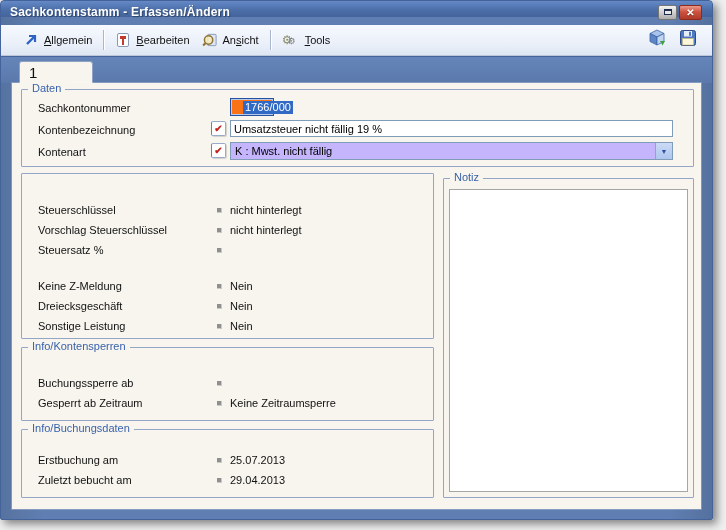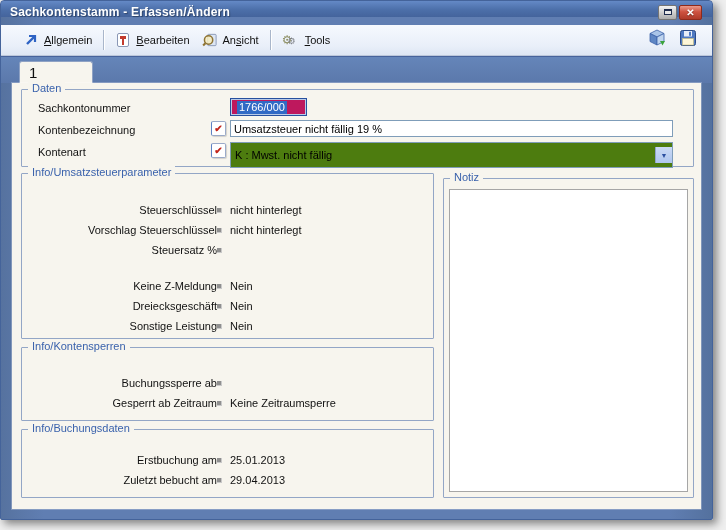--- a/index.html
+++ b/index.html
@@ -91,38 +91,38 @@
     border:1px solid #9AAAC9; border-left-color:#5E82C4; border-radius:2px;
     font-size:10px; line-height:13px; text-align:center; color:#C2251B; font-weight:bold;
     box-shadow:1px 1px 1px rgba(0,0,0,0.15);
   }
 
   .txt-input {
     position:absolute; height:17px; border:1px solid #7F9DB9; background:#FFFFFF;
     font-family:"Liberation Sans", sans-serif; font-size:11px; color:#000; padding:0 3px;
   }
   .num-wrap {
-    position:absolute; left:208px; top:8px; width:77px; height:18px;
-    border:1px solid #27509E; background:#be185d; box-shadow:inset 0 0 0 1px #B9CBE8;
-    display:flex; align-items:center; padding-left:6px;
+    position:absolute; left:208px; top:8px; width:44px; height:18px;
+    border:1px solid #27509E; background:#f97316; box-shadow:inset 0 0 0 1px #B9CBE8;
+    display:flex; align-items:center; padding-left:12px;
   }
   .num-sel { background:#316AC5; color:#FFFFFF; font-size:11px; padding:0 2px; line-height:13px; }
 
   .combo {
-    position:absolute; left:208px; top:52px; width:443px; height:26px;
-    border:1px solid #7F9DB9; background:#4d7c0f; display:flex; align-items:center;
+    position:absolute; left:208px; top:52px; width:443px; height:18px;
+    border:1px solid #7F9DB9; background:#c4b5fd; display:flex; align-items:center;
   }
   .combo-text { flex:1; font-size:11px; color:#000; padding-left:4px; }
   .combo-btn {
     width:17px; height:16px; background:linear-gradient(#CBDAF5,#AFC6EE);
     border-left:1px solid #8FA3CC; display:flex; align-items:center; justify-content:center;
     font-size:7px; color:#2B4FA0; cursor:default;
   }
 
-  .rows { position:absolute; left:0; top:0; width:100%;text-align:right; }
+  .rows { position:absolute; left:0; top:0; width:100%; }
   .irow { display:flex; align-items:center; height:20px; padding-left:16px; }
   .irow .lbl { width:179px; font-size:11px; color:#111; }
   .bullet {
     width:5px; height:5px; background:#8F8F8F; margin-right:8px; flex:none;
     box-shadow:inset -1px -1px 0 #C9C9C9;
   }
   .irow .val { font-size:11px; color:#111; }
   .gap { margin-top:16px; }
 
   .pad-ust  { padding-top:26px; }
@@ -228,21 +228,20 @@
       <span class="check-icon" style="left:189px; top:53px">✔</span>
       <div class="combo">
         <span class="combo-text">K : Mwst. nicht fällig</span>
         <span class="combo-btn">
             <span>▼</span>
           </span>
       </div>
     </div>
 
     <div class="group g-ust">
-      <span class="gtitle">Info/Umsatzsteuerparameter</span>
       <div class="rows pad-ust">
         <div class="irow">
           <span class="lbl">Steuerschlüssel</span>
           <span class="bullet"></span>
           <span class="val">nicht hinterlegt</span>
         </div>
         <div class="irow">
           <span class="lbl">Vorschlag Steuerschlüssel</span>
           <span class="bullet"></span>
           <span class="val">nicht hinterlegt</span>
@@ -285,21 +284,21 @@
         </div>
       </div>
     </div>
 
     <div class="group g-buch">
       <span class="gtitle">Info/Buchungsdaten</span>
       <div class="rows pad-buch">
         <div class="irow">
           <span class="lbl">Erstbuchung am</span>
           <span class="bullet"></span>
-          <span class="val">25.01.2013</span>
+          <span class="val">25.07.2013</span>
         </div>
         <div class="irow">
           <span class="lbl">Zuletzt bebucht am</span>
           <span class="bullet"></span>
           <span class="val">29.04.2013</span>
         </div>
       </div>
     </div>
 
     <div class="group g-notiz">

